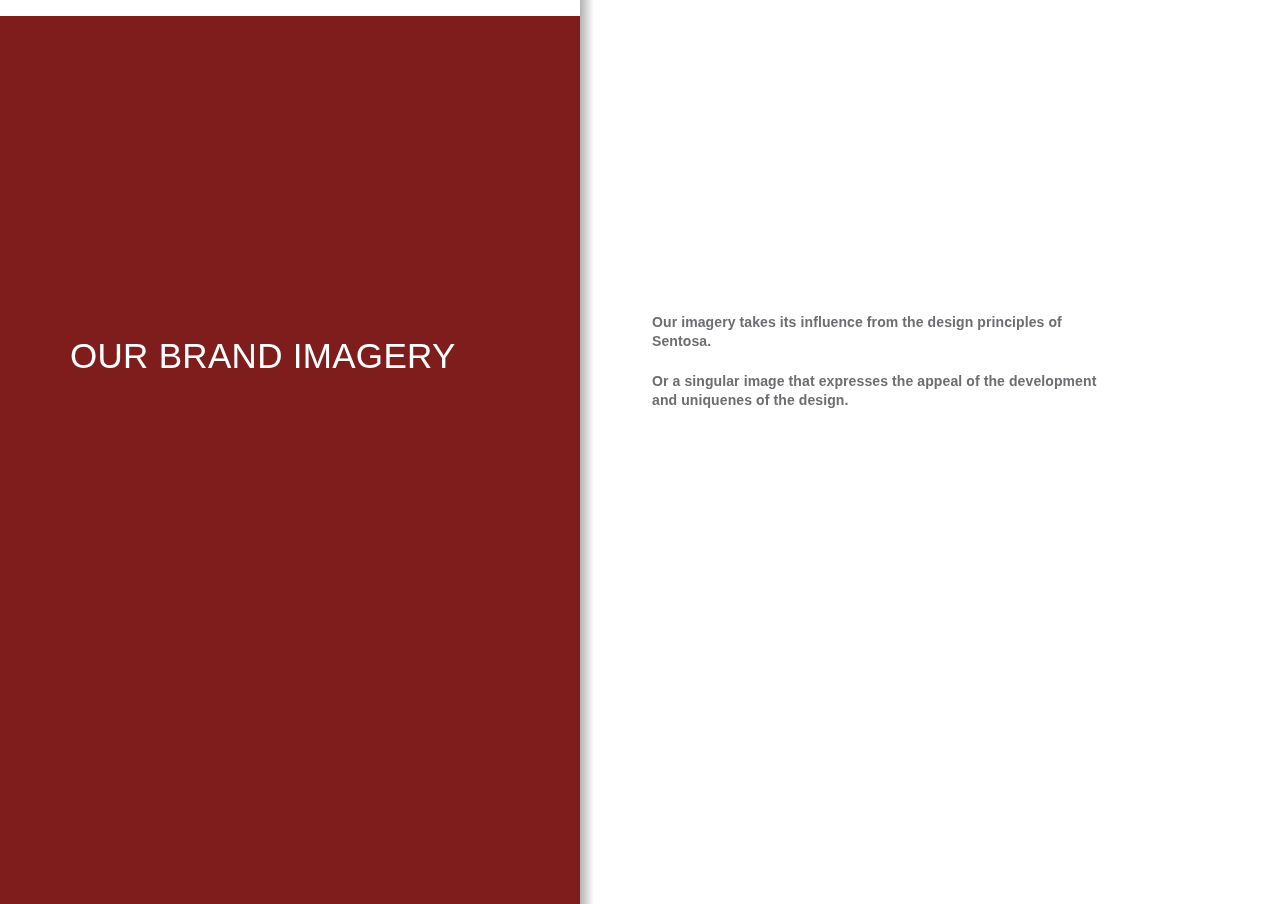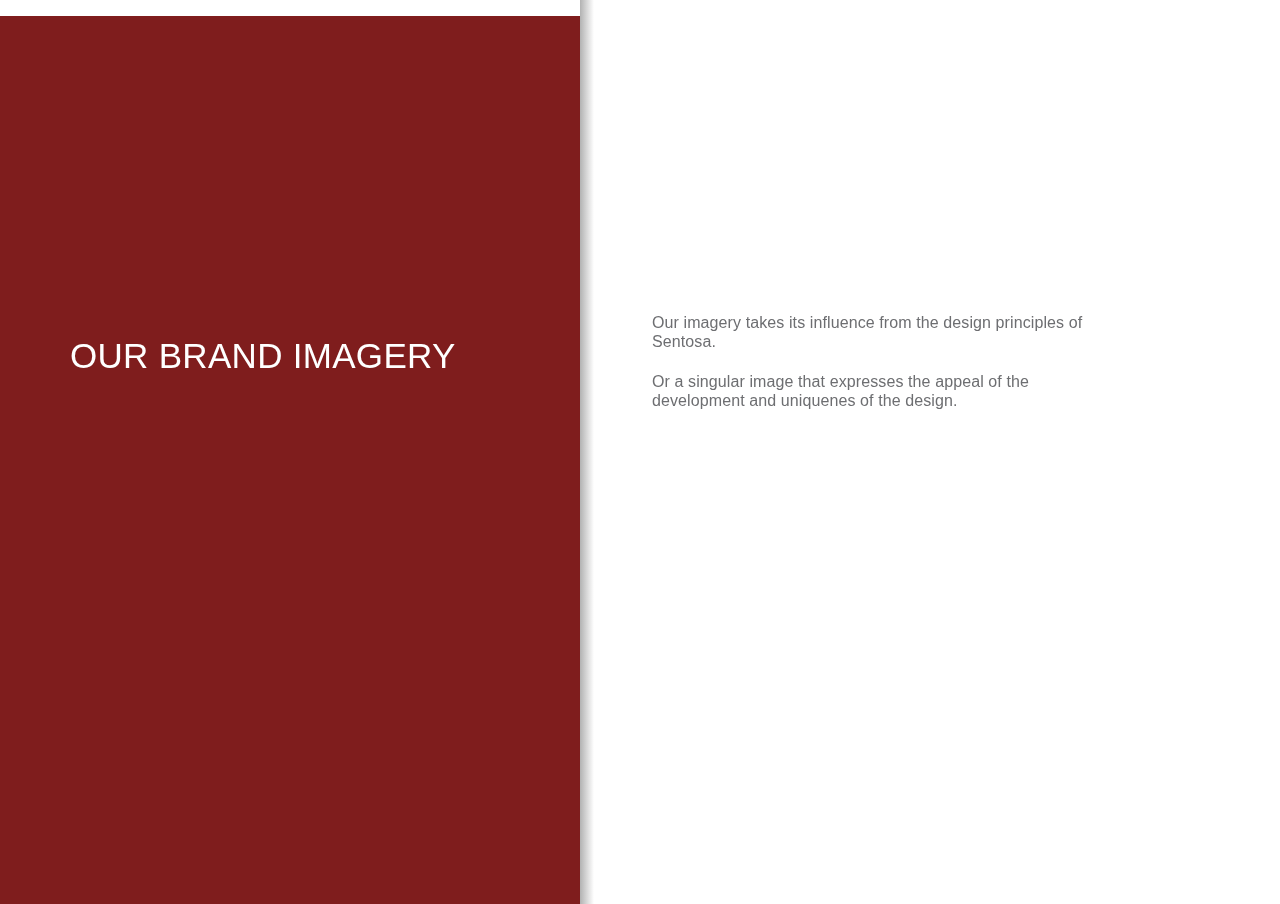--- a/index.html
+++ b/index.html
@@ -53,24 +53,24 @@
   }
   .body-copy {
     position: absolute;
     left: 58px;
     top: 313px;
     width: 446px;
   }
   .body-copy p {
     margin: 0 0 21px 0;
     color: #6d6e71;
-    font-size: 16px;
+    font-size: 14px;
     line-height: 19px;
     letter-spacing: 0.1px;
-    font-weight: 400;
+    font-weight: 700;
   }
   .body-copy p:last-child {
     margin-bottom: 12px;
   }
 </style>
 </head>
 <body>
 
 <div class="page">
 

